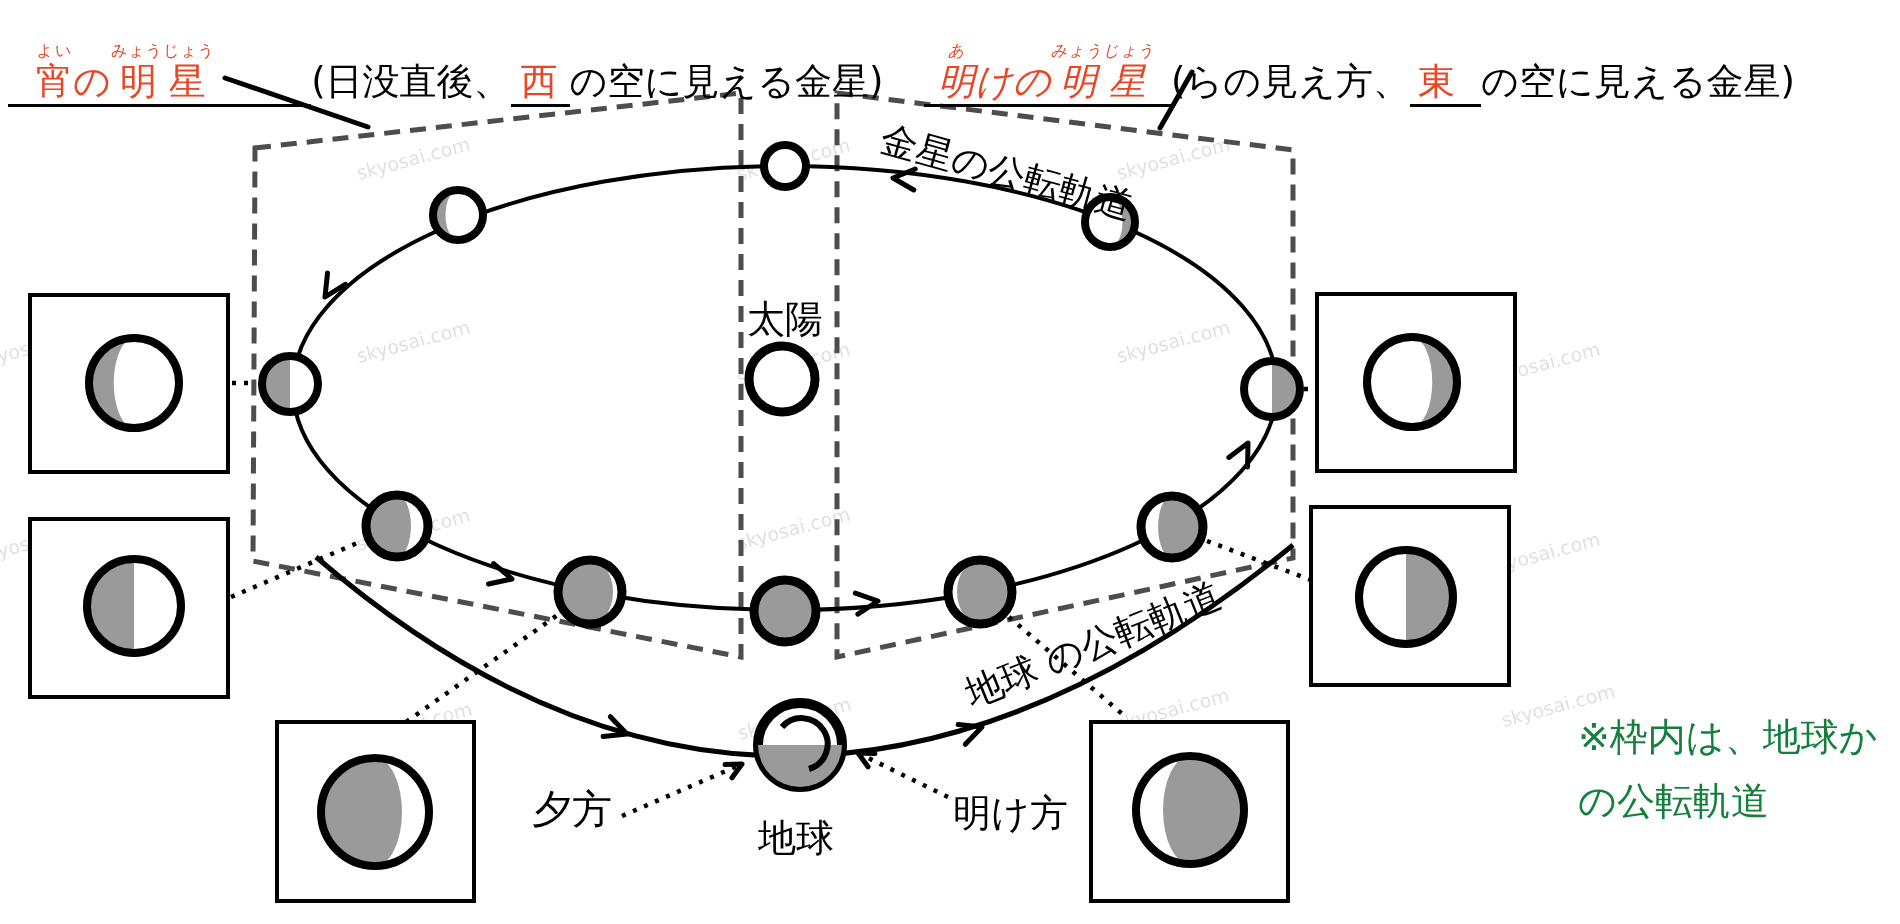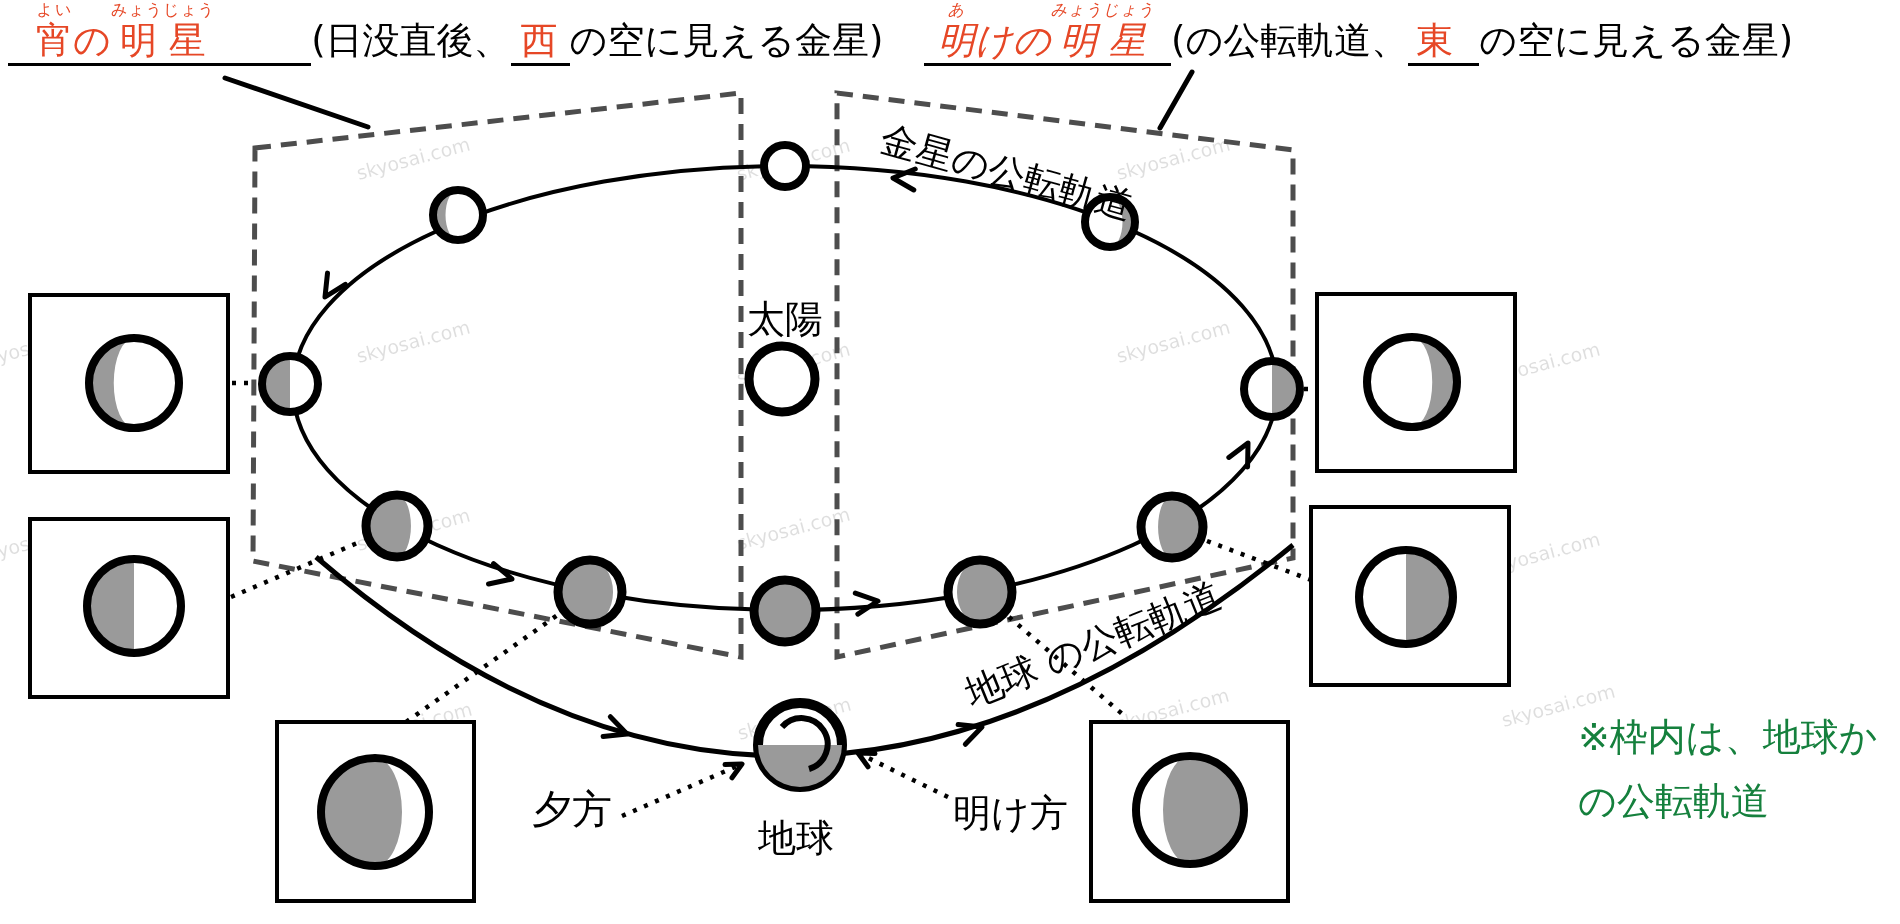--- a/index.html
+++ b/index.html
@@ -1,19 +1,19 @@
 <!DOCTYPE html>
 <html><head>
 <meta charset="utf-8">
 <style>
   html,body{margin:0;padding:0;background:#fff;}
   #stage{position:relative;width:1900px;height:924px;background:#fff;overflow:hidden;
          font-family:"DejaVu Sans","Liberation Sans",sans-serif;}
   #diagram{position:absolute;left:0;top:0;}
-  .anno{position:absolute;white-space:nowrap;font-size:37px;color:#000;line-height:1.05;}
+  .anno{position:absolute;white-space:nowrap;font-size:37px;color:#000;line-height:1.05;margin-top:41px;}
   .anno ruby rt{font-size:16px;letter-spacing:1px;}
   .blank{display:inline-block;border-bottom:3px solid #000;padding-bottom:2px;}
   .red{color:#e64726;}
   .seg{display:inline-block;}
   .note{position:absolute;font-size:38px;color:#15803d;white-space:nowrap;}
   svg text{font-family:"DejaVu Sans","Liberation Sans",sans-serif;}
   .jp-label{font-size:38px;fill:#000;}
   .rot-label{font-size:37px;fill:#000;}
   .wm{font-size:19px;fill:rgba(0,0,0,0.13);}
 </style>
@@ -196,18 +196,18 @@
 
     <text x="532" y="823" style="font-size:40px">夕方</text>
     <text x="953" y="826" style="font-size:38px">明け方</text>
   </svg>
 
   <div class="anno" style="left:8px;top:2px;">
     <span class="blank red" style="padding-left:28px;padding-right:96px;"><ruby><span class="seg">宵</span><rt>よい</rt></ruby><ruby><span class="seg">の</span><rt></rt></ruby><ruby><span class="seg">明 星</span><rt>みょうじょう</rt></ruby></span><span>(日没直後、</span><span class="blank red" style="padding-left:10px;padding-right:12px;">西</span><span>の空に見える金星)</span>
   </div>
 
   <div class="anno" style="left:924px;top:2px;">
-    <span class="blank red" style="padding-left:14px;padding-right:16px;font-style:italic;"><ruby><span class="seg">明</span><rt>あ</rt></ruby><ruby><span class="seg">けの</span><rt></rt></ruby><ruby><span class="seg">明 星</span><rt>みょうじょう</rt></ruby></span><span>(の公転軌道、</span><span class="blank red" style="padding-left:8px;padding-right:26px;">東</span><span>の空に見える金星)</span>
+    <span class="blank red" style="padding-left:14px;padding-right:16px;font-style:italic;"><ruby><span class="seg">明</span><rt>あ</rt></ruby><ruby><span class="seg">けの</span><rt></rt></ruby><ruby><span class="seg">明 星</span><rt>みょうじょう</rt></ruby></span><span>(らの見え方、</span><span class="blank red" style="padding-left:8px;padding-right:26px;">東</span><span>の空に見える金星)</span>
   </div>
 
   <div class="note" style="left:1578px;top:712px;">※枠内は、地球か</div>
   <div class="note" style="left:1578px;top:776px;">の公転軌道</div>
 </div>
 
 </body></html>

